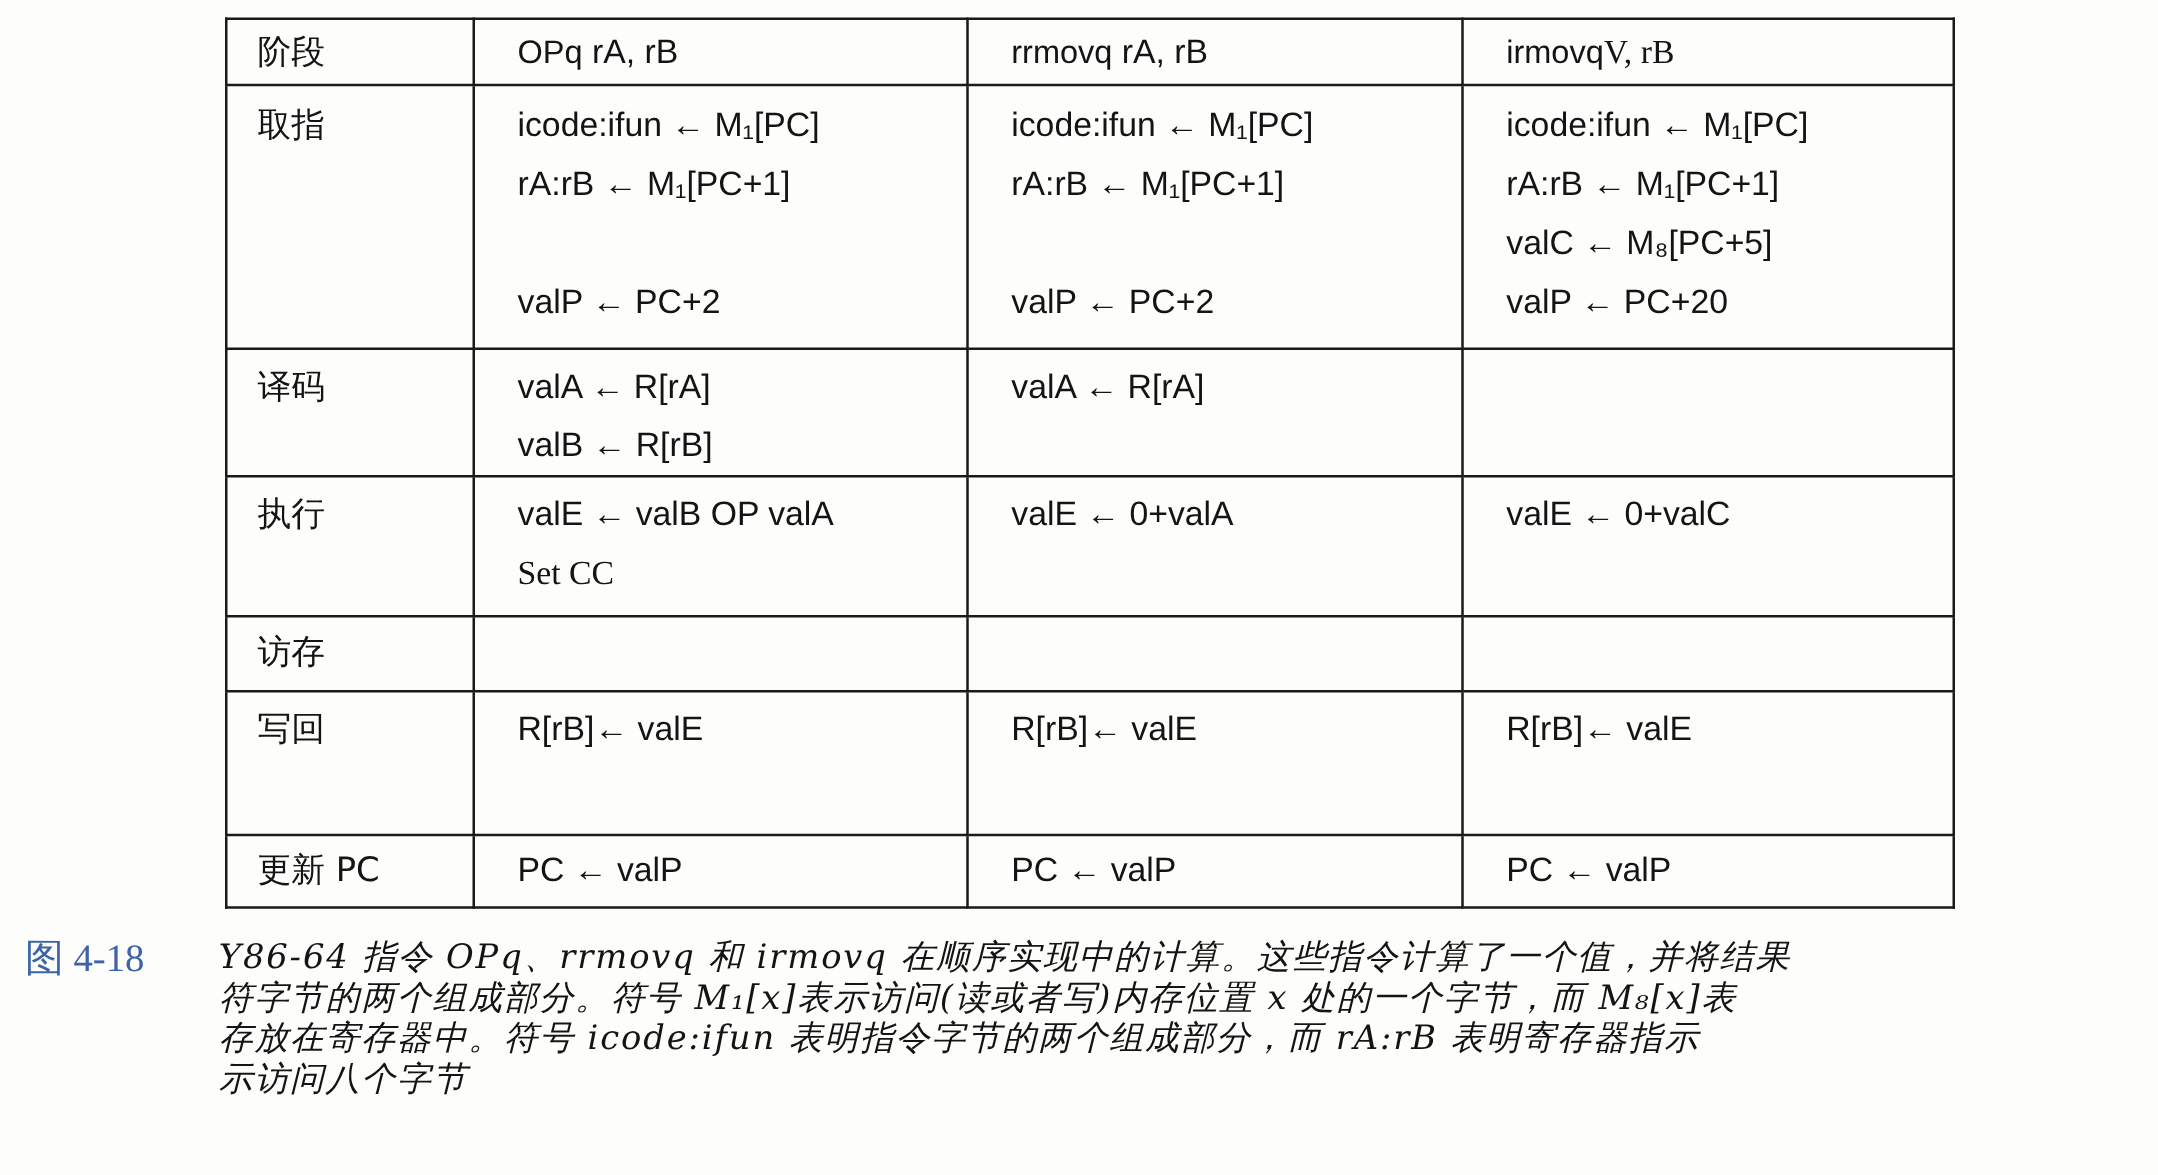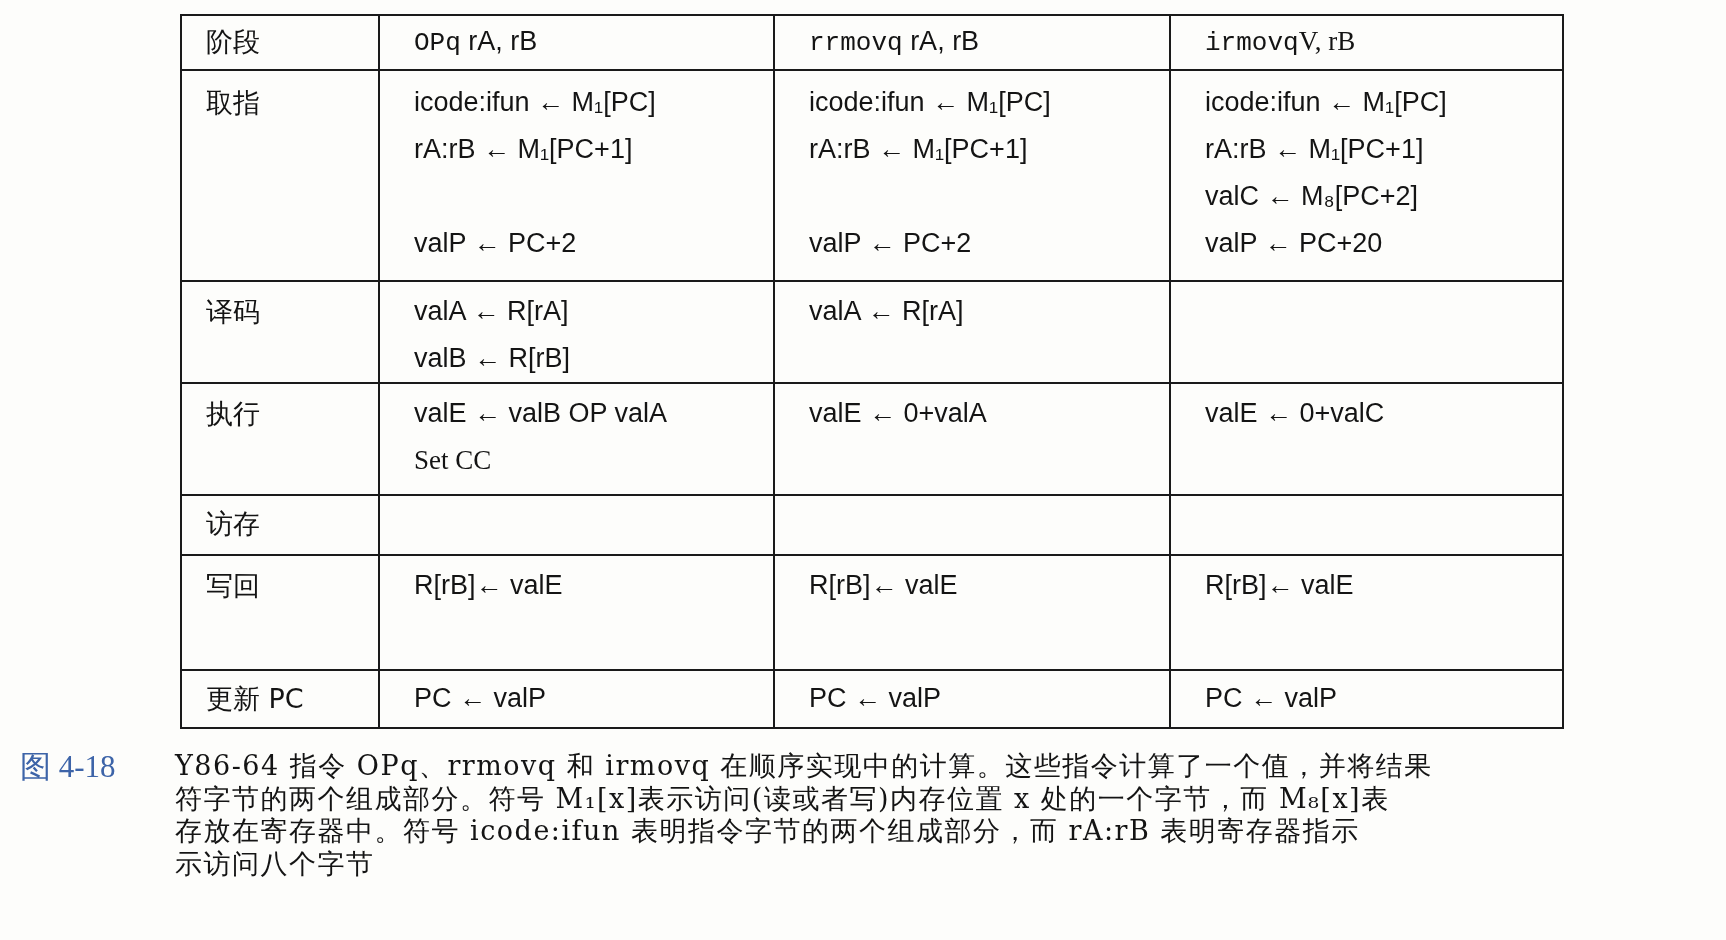--- a/index.html
+++ b/index.html
@@ -14,37 +14,37 @@
   .tbl td {
     border:2px solid #1a1a1a; vertical-align:top; padding:0;
     font-size:27px; line-height:47px;
   }
   .tbl .stage { padding-left:24px; font-family:"DejaVu Sans", sans-serif; font-size:27px; }
   .tbl .cell { padding-left:34px; }
   .tbl tr.hdr td { line-height:51px; }
   .tbl tr.r-fetch td { padding-top:8px; }
   .tbl tr.r-decode td, .tbl tr.r-exec td, .tbl tr.r-wb td { padding-top:6px; }
   .tbl tr.r-mem td, .tbl tr.r-pc td { padding-top:4px; }
-  .mono { font-family:Liberation Mono, monospace; font-size:26px; }
+  .mono { font-family:Liberation Sans, sans-serif; font-size:26px; }
   .serif { font-family:"Liberation Serif", "DejaVu Serif", serif; }
   .line { display:block; white-space:nowrap; }
   .blank { display:block; height:47px; }
   .caption {
     position:absolute; left:0; top:750px; width:1726px;
   }
   .cap-label {
     position:absolute; left:20px; top:0;
     color:#3d64a8; font-family:"Liberation Serif", "DejaVu Serif", serif; font-size:31px; line-height:34px;
   }
   .cap-text {
     position:absolute; left:175px; top:0; width:1545px;
     font-family:"DejaVu Serif", "Liberation Serif", serif; font-size:27px; line-height:32.5px;
     color:#141414; letter-spacing:1.5px;
   }
-  .cap-text .line { display:block; }
+  .cap-text .line { display:block;font-style:italic; }
 </style>
 </head>
 <body>
 
 <table class="tbl">
   <colgroup>
     <col style="width:198px">
       <col style="width:395px">
       <col style="width:396px">
       <col style="width:393px">
@@ -66,21 +66,21 @@
     </td>
     <td class="cell">
       <span class="line">icode:ifun ← M₁[PC]</span>
       <span class="line">rA:rB ← M₁[PC+1]</span>
       <span class="blank"></span>
       <span class="line">valP ← PC+2</span>
     </td>
     <td class="cell">
       <span class="line">icode:ifun ← M₁[PC]</span>
       <span class="line">rA:rB ← M₁[PC+1]</span>
-      <span class="line">valC ← M₈[PC+2]</span>
+      <span class="line">valC ← M₈[PC+5]</span>
       <span class="line">valP ← PC+20</span>
     </td>
   </tr>
   <tr class="r-decode" style="height:87px">
     <td class="stage">译码</td>
     <td class="cell">
       <span class="line">valA ← R[rA]</span>
       <span class="line">valB ← R[rB]</span>
     </td>
     <td class="cell">

